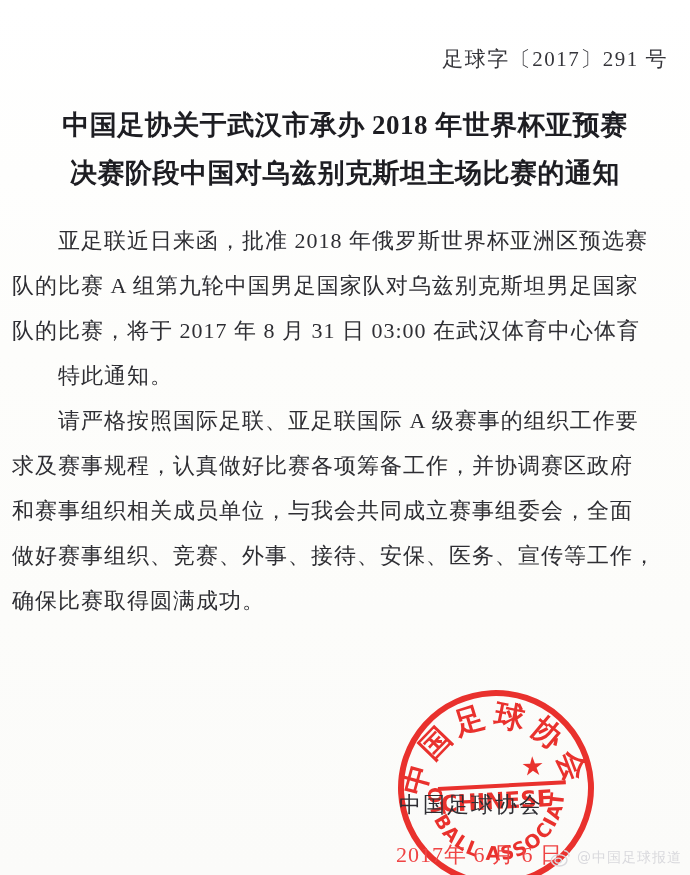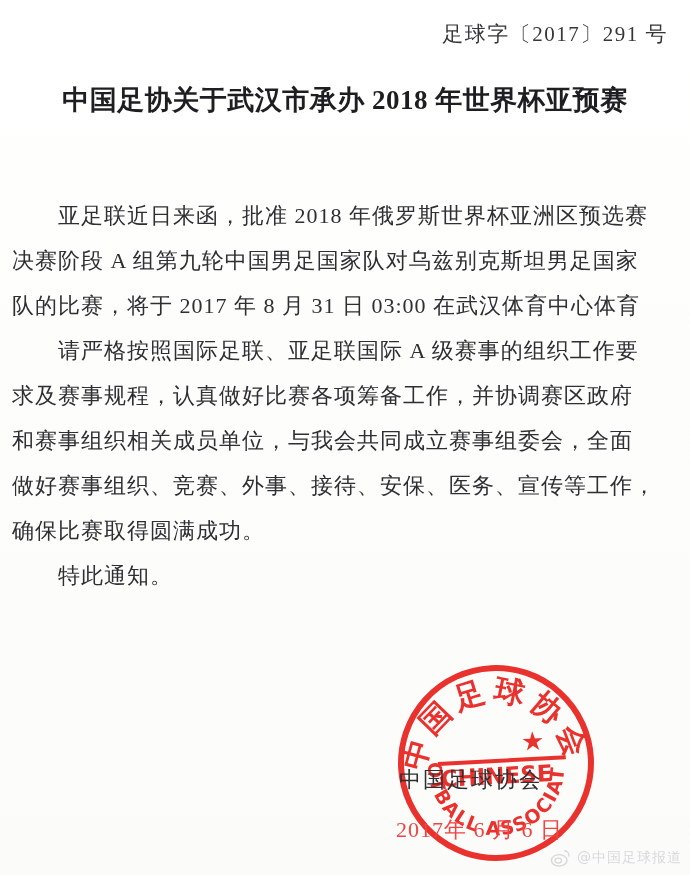--- a/index.html
+++ b/index.html
@@ -21,20 +21,21 @@
     position: absolute;
     inset: 0;
     background:
       linear-gradient(180deg, #ffffff 0%, #fdfdfb 40%, #fbfbf9 100%);
   }
 
   .doc {
     position: absolute;
     inset: 0;
     padding: 0;
+    margin-top: 25px;
   }
 
   
   .doc-number {
     position: absolute;
     top: 20px;
     right: 22px;
     font-size: 21px;
     letter-spacing: 1.5px;
     color: #35353a;
@@ -195,41 +196,42 @@
 <body>
 
 <div class="paper"></div>
 
 <div class="doc">
 
   <div class="doc-number">足球字〔2017〕291 号</div>
 
   <div class="title-block">
     <div class="title-line">中国足协关于武汉市承办 2018 年世界杯亚预赛</div>
+    <div class="title-line">决赛阶段中国对乌兹别克斯坦主场比赛的通知</div>
   </div>
 
   <div class="body-block">
 
 
     <div class="para">
       <span class="pline"><span class="indent"></span><span>亚足联近日来函，批准 2018 年俄罗斯世界杯亚洲区预选赛</span></span>
-      <span class="pline">决赛阶段 A 组第九轮中国男足国家队对乌兹别克斯坦男足国家</span>
+      <span class="pline">队的比赛 A 组第九轮中国男足国家队对乌兹别克斯坦男足国家</span>
       <span class="pline">队的比赛，将于 2017 年 8 月 31 日 03:00 在武汉体育中心体育</span>
+    </div>
+
+    <div class="para">
+      <span class="pline"><span class="indent"></span><span>特此通知。</span></span>
     </div>
 
     <div class="para">
       <span class="pline"><span class="indent"></span><span>请严格按照国际足联、亚足联国际 A 级赛事的组织工作要</span></span>
       <span class="pline">求及赛事规程，认真做好比赛各项筹备工作，并协调赛区政府</span>
       <span class="pline">和赛事组织相关成员单位，与我会共同成立赛事组委会，全面</span>
       <span class="pline">做好赛事组织、竞赛、外事、接待、安保、医务、宣传等工作，</span>
       <span class="pline">确保比赛取得圆满成功。</span>
-    </div>
-
-    <div class="para">
-      <span class="pline"><span class="indent"></span><span>特此通知。</span></span>
     </div>
 
   </div>
 
   <div class="sign-area">
 
     <div class="seal">
       <svg class="seal-arc-top" viewBox="0 0 184 184">
         <defs>
           <path id="arcTop" d="M 20,102 A 72,72 0 0 1 164,102" fill="none"></path>

